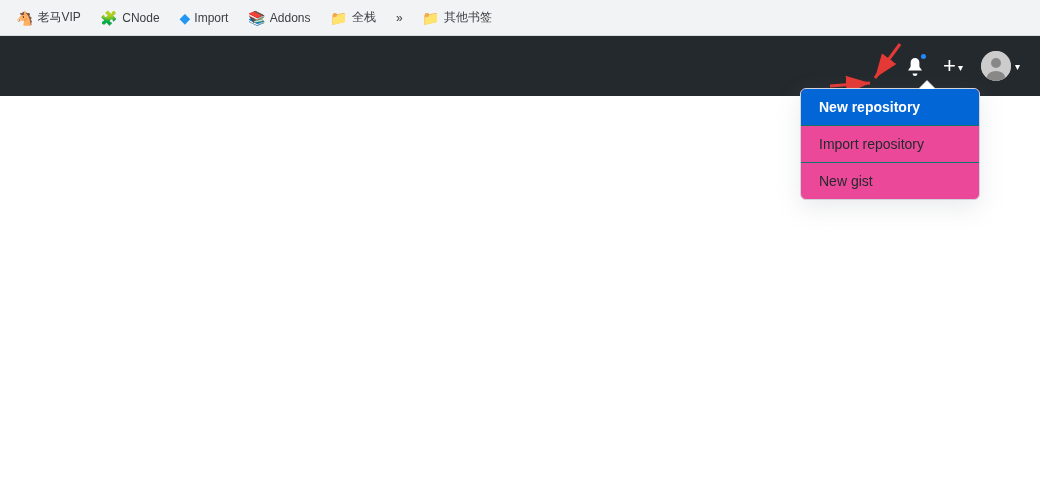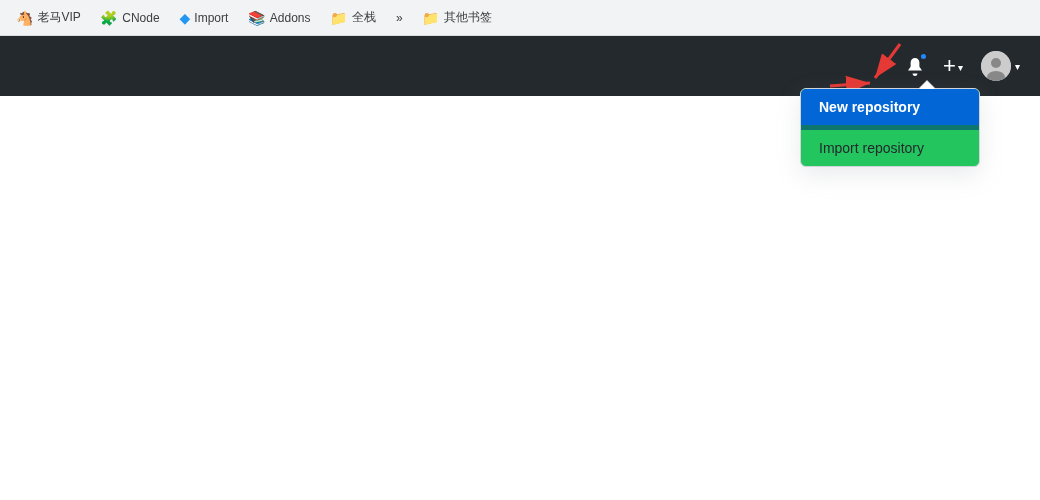--- a/index.html
+++ b/index.html
@@ -120,21 +120,21 @@
       align-items: center;
       justify-content: center;
       font-size: 12px;
     }
 
     
     .dropdown-menu {
       position: absolute;
       top: 52px;
       right: 60px;
-      background: #22c55e;
+      background: #ec4899;
       border: 1px solid #d1d5da;
       border-radius: 6px;
       box-shadow: 0 8px 24px rgba(149,157,165,0.2);
       min-width: 180px;
       z-index: 100;
       overflow: visible;
     }
 
     .dropdown-caret {
       position: absolute;
@@ -161,21 +161,21 @@
     }
 
     .dropdown-item:first-of-type {
       background: #0366d6;
       color: #fff;
       font-weight: 600;
       border-radius: 5px 5px 0 0;
     }
 
     .dropdown-item + .dropdown-item {
-      border-top: 5px solid #0f766e;
+      border-top: 1px solid #0f766e;
     }
 
     
     .main-content {
       background: #fff;
       height: calc(500px - 36px - 60px);
     }
 
     
     .arrows-overlay {
@@ -259,17 +259,18 @@
       </div>
       <span style="color:#fff; font-size:10px; margin-left:2px;">▾</span>
     </button>
   </div>
 
   <div class="dropdown-menu">
     <div class="dropdown-caret"></div>
 
     <button class="dropdown-item">New repository</button>
     <button class="dropdown-item">Import repository</button>
+    <button class="dropdown-item">New gist</button>
   </div>
 
 </div>
 
 <div class="main-content"></div>
 
 </body></html>

